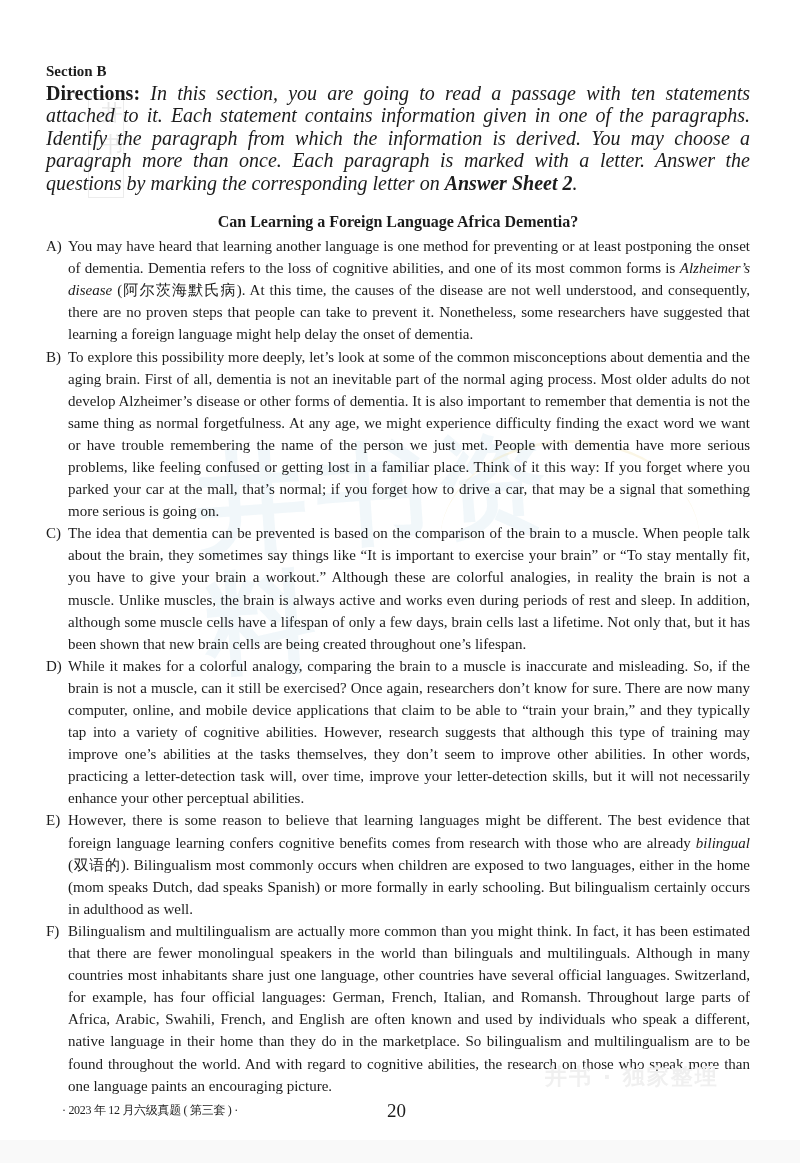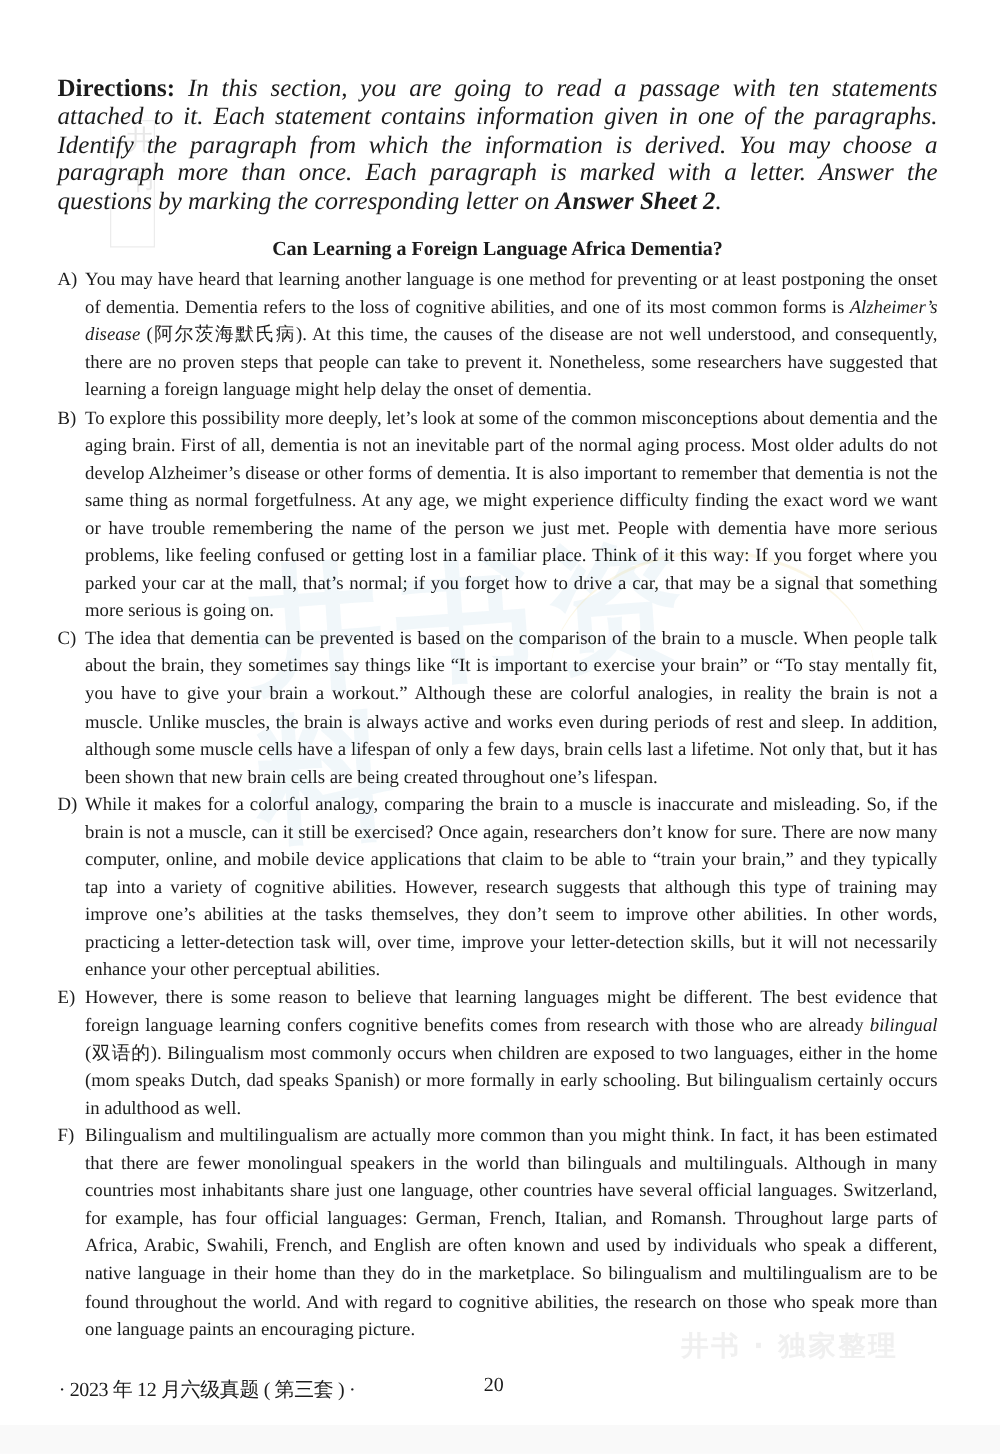--- a/index.html
+++ b/index.html
@@ -74,30 +74,30 @@
   .footer {
     position: absolute;
     top: 1100px;
     left: 46px;
     width: 704px;
     height: 20px;
     font-size: 12px;
   }
   .footer .left {
     position: absolute;
-    left: 1px;
+    left: 16px;
     top: 2px;
-    font-size: 16px;
+    font-size: 12px;
     letter-spacing: -0.3px;
   }
   .footer .pageno {
     position: absolute;
     left: 341px;
     top: 0;
-    font-size: 16px;
+    font-size: 19px;
     font-family: Liberation Serif, serif;
   }
   .wm-stamp {
     position: absolute;
     left: 88px;
     top: 96px;
     width: 34px;
     height: 100px;
     border: 1px solid #ececec;
     color: #e8e8e8;
@@ -145,20 +145,21 @@
 </head>
 <body>
 
 <div class="page">
 
   <div class="wm-stamp">井书</div>
   <div class="wm-center">井书资料</div>
   <div class="wm-arc"></div>
 
   <div class="content">
+    <p class="section-title">Section B</p>
 
     <p class="directions"><span class="lead">Directions:</span><span class="body"> In this section, you are going to read a passage with ten statements attached to it. Each statement contains information given in one of the paragraphs. Identify the paragraph from which the information is derived. You may choose a paragraph more than once. Each paragraph is marked with a letter. Answer the questions by marking the corresponding letter on </span><span class="strong">Answer Sheet 2</span><span class="body">.</span></p>
 
     <p class="passage-title">Can Learning a Foreign Language Africa Dementia?</p>
 
     <p class="para">
       <span class="label">A)</span><span>You may have heard that learning another language is one method for preventing or at least postponing the onset of dementia. Dementia refers to the loss of cognitive abilities, and one of its most common forms is </span><span class="it">Alzheimer’s disease</span><span> (阿尔茨海默氏病). At this time, the causes of the disease are not well understood, and consequently, there are no proven steps that people can take to prevent it. Nonetheless, some researchers have suggested that learning a foreign language might help delay the onset of dementia.</span>
     </p>
 
     <p class="para">

